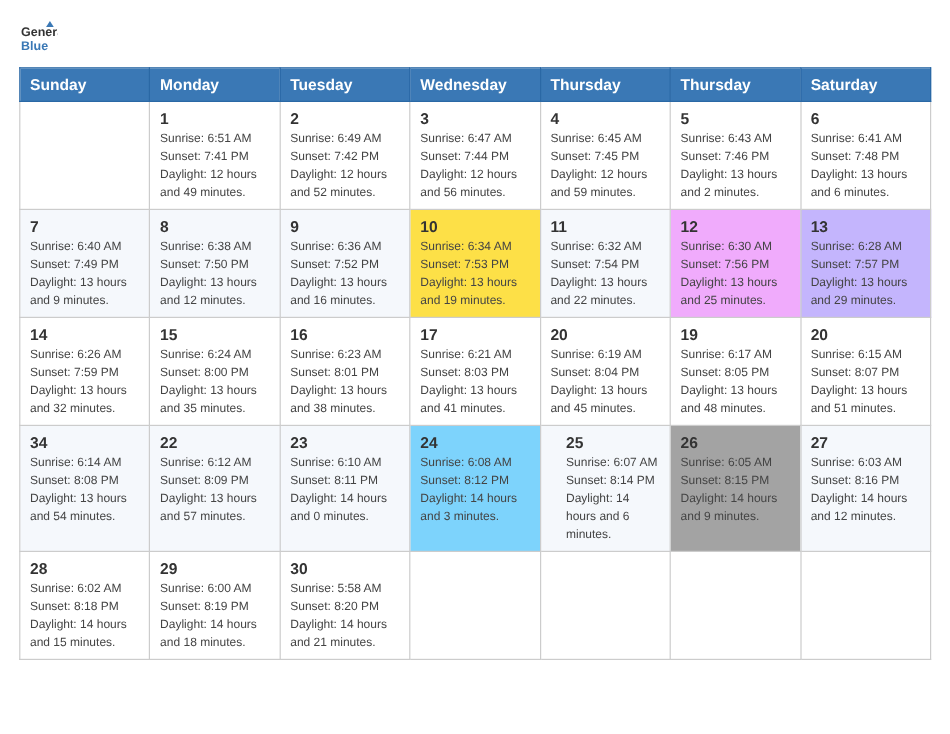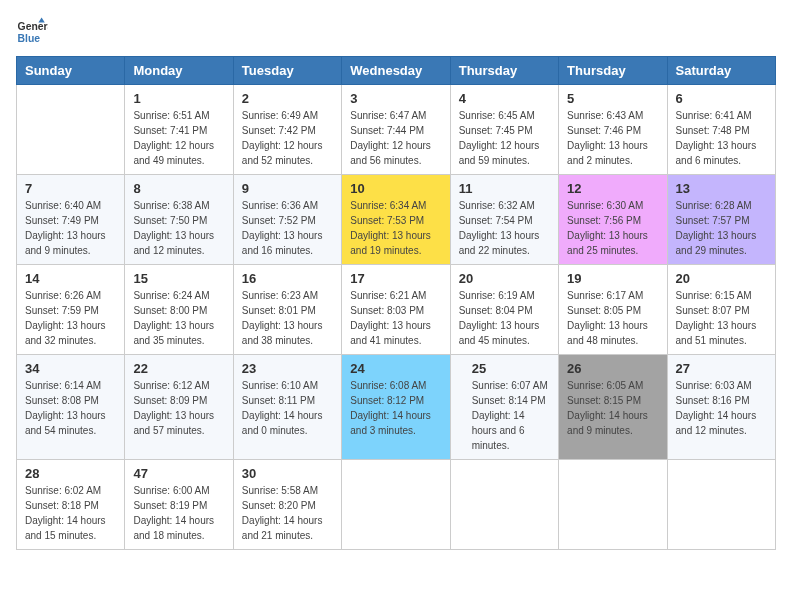--- a/index.html
+++ b/index.html
@@ -284,21 +284,21 @@
       </td>
       </tr>
       <tr>
         <td>
         <span class="day-number">28</span>
         <div class="day-detail">
           Sunrise: 6:02 AM<br>Sunset: 8:18 PM<br>Daylight: 14 hours and 15 minutes.
         </div>
       </td>
         <td>
-        <span class="day-number">47</span>
+        <span class="day-number">29</span>
         <div class="day-detail">
           Sunrise: 6:00 AM<br>Sunset: 8:19 PM<br>Daylight: 14 hours and 18 minutes.
         </div>
       </td>
         <td>
         <span class="day-number">30</span>
         <div class="day-detail">
           Sunrise: 5:58 AM<br>Sunset: 8:20 PM<br>Daylight: 14 hours and 21 minutes.
         </div>
       </td>

